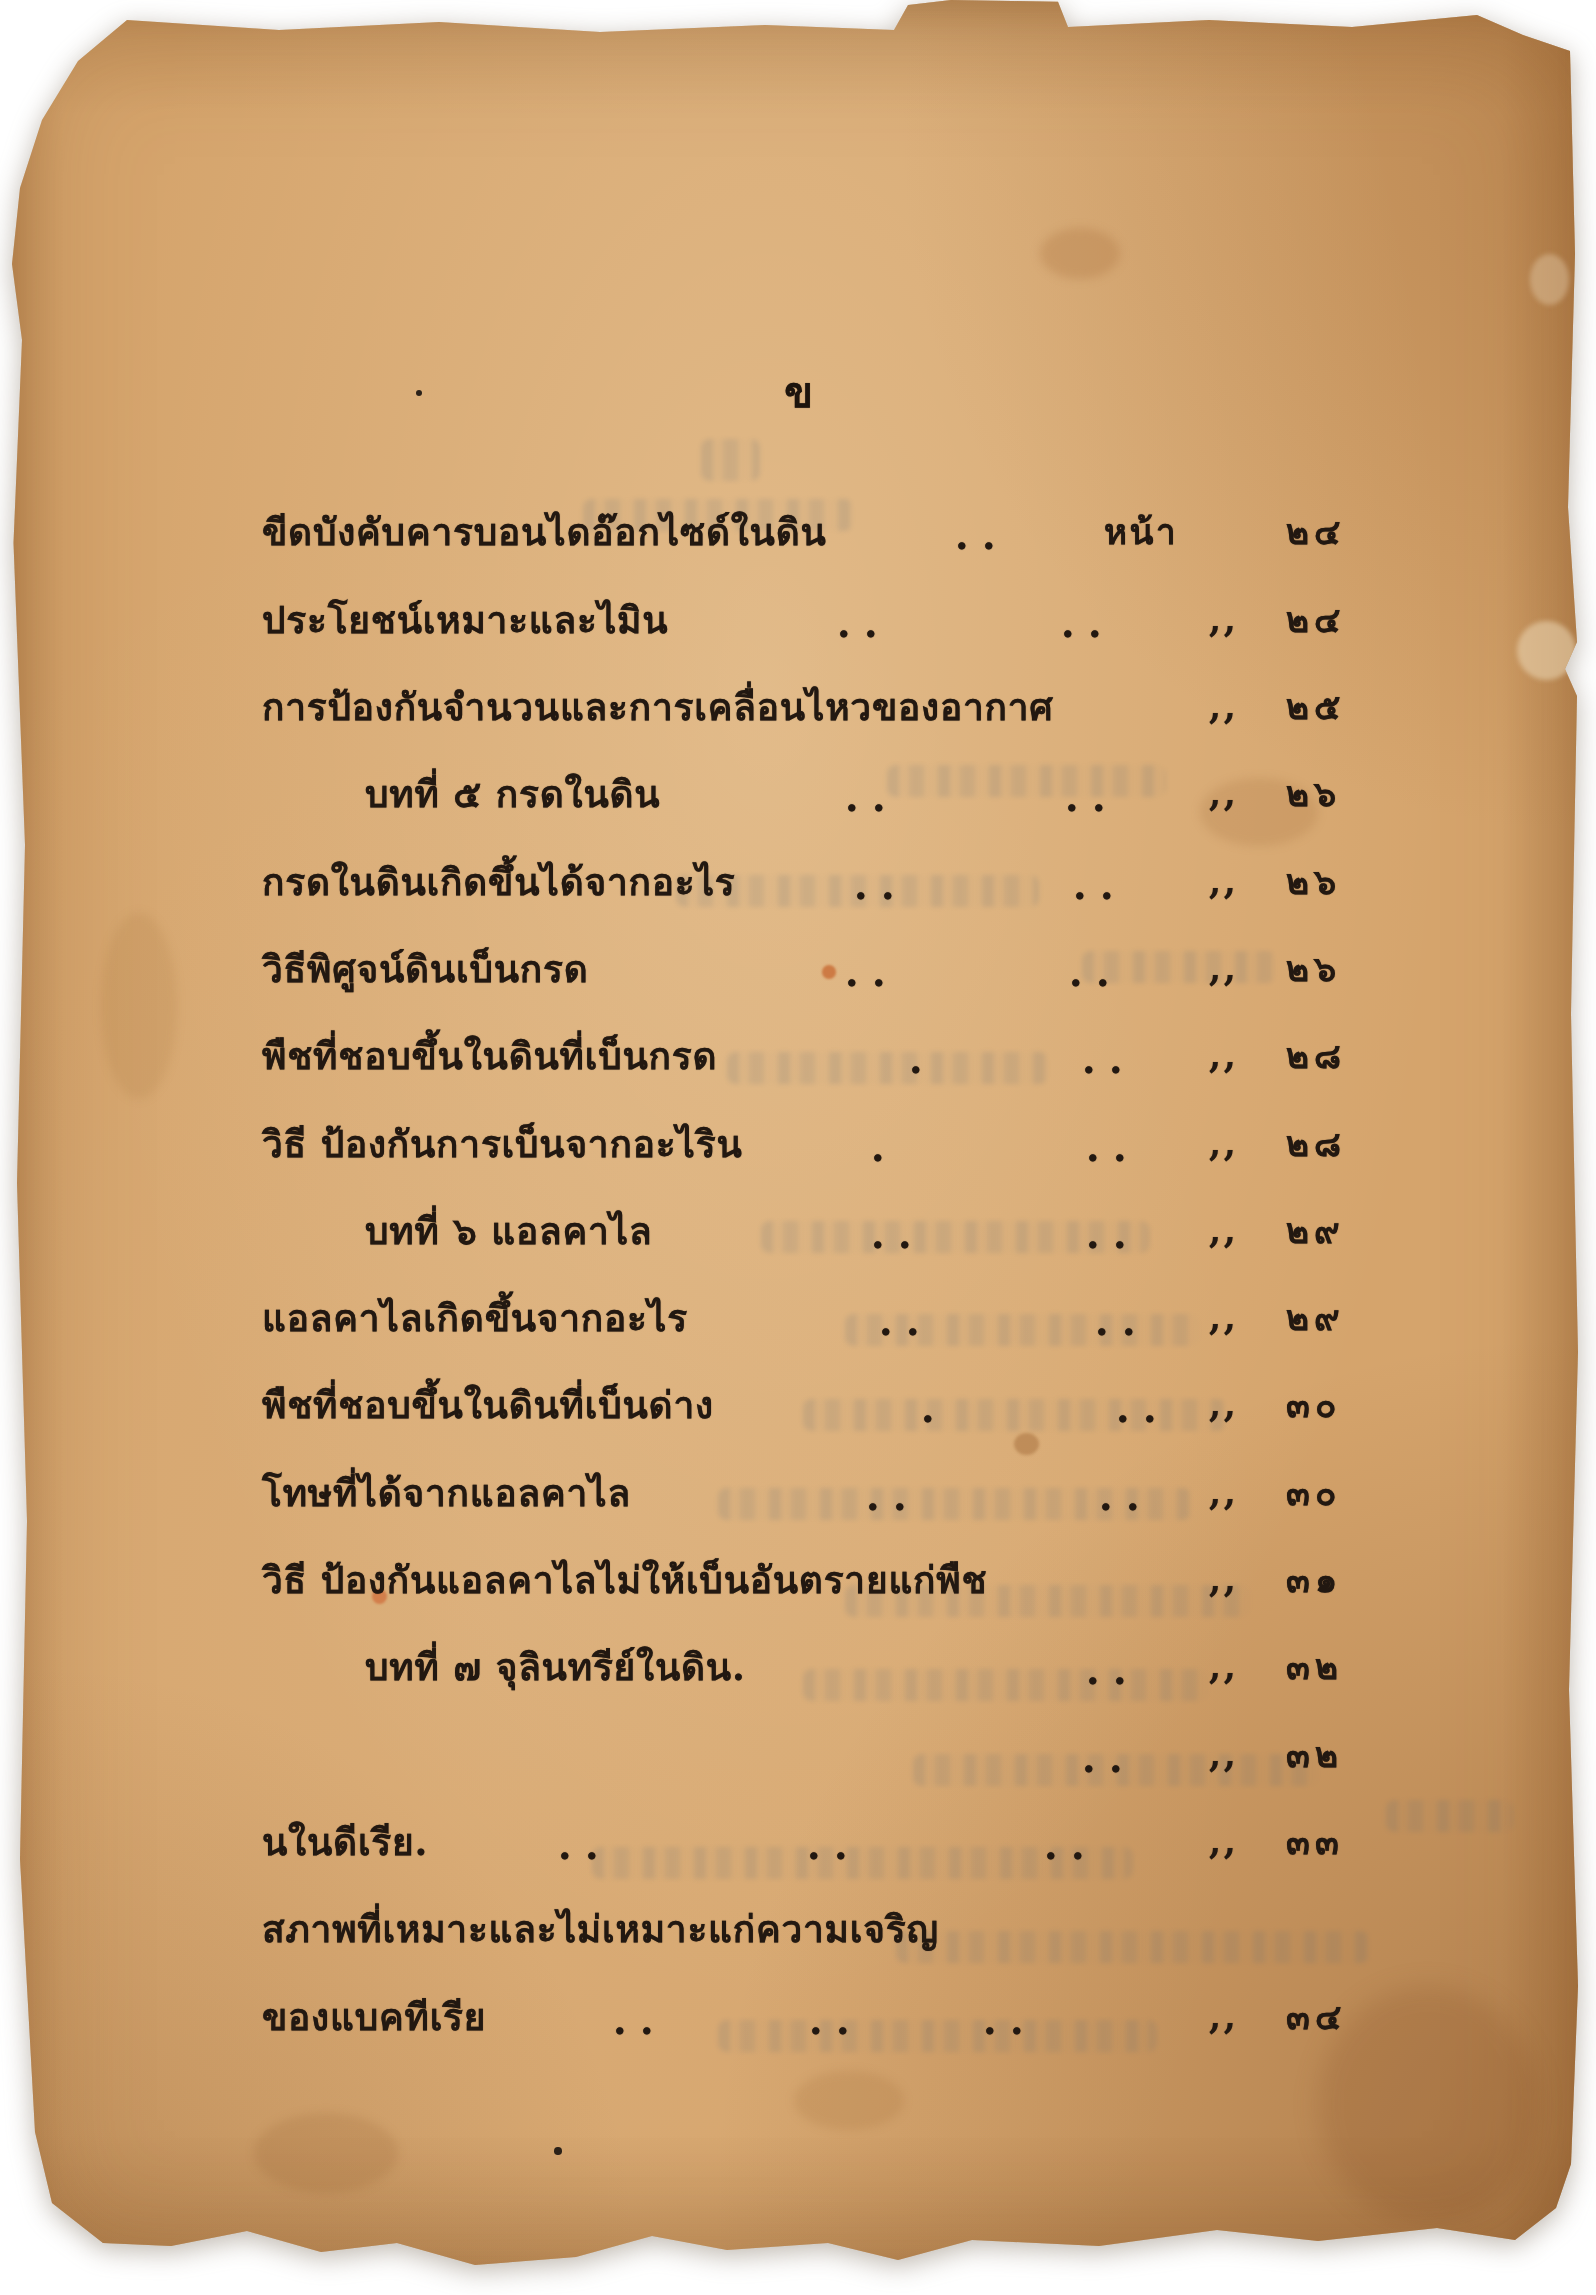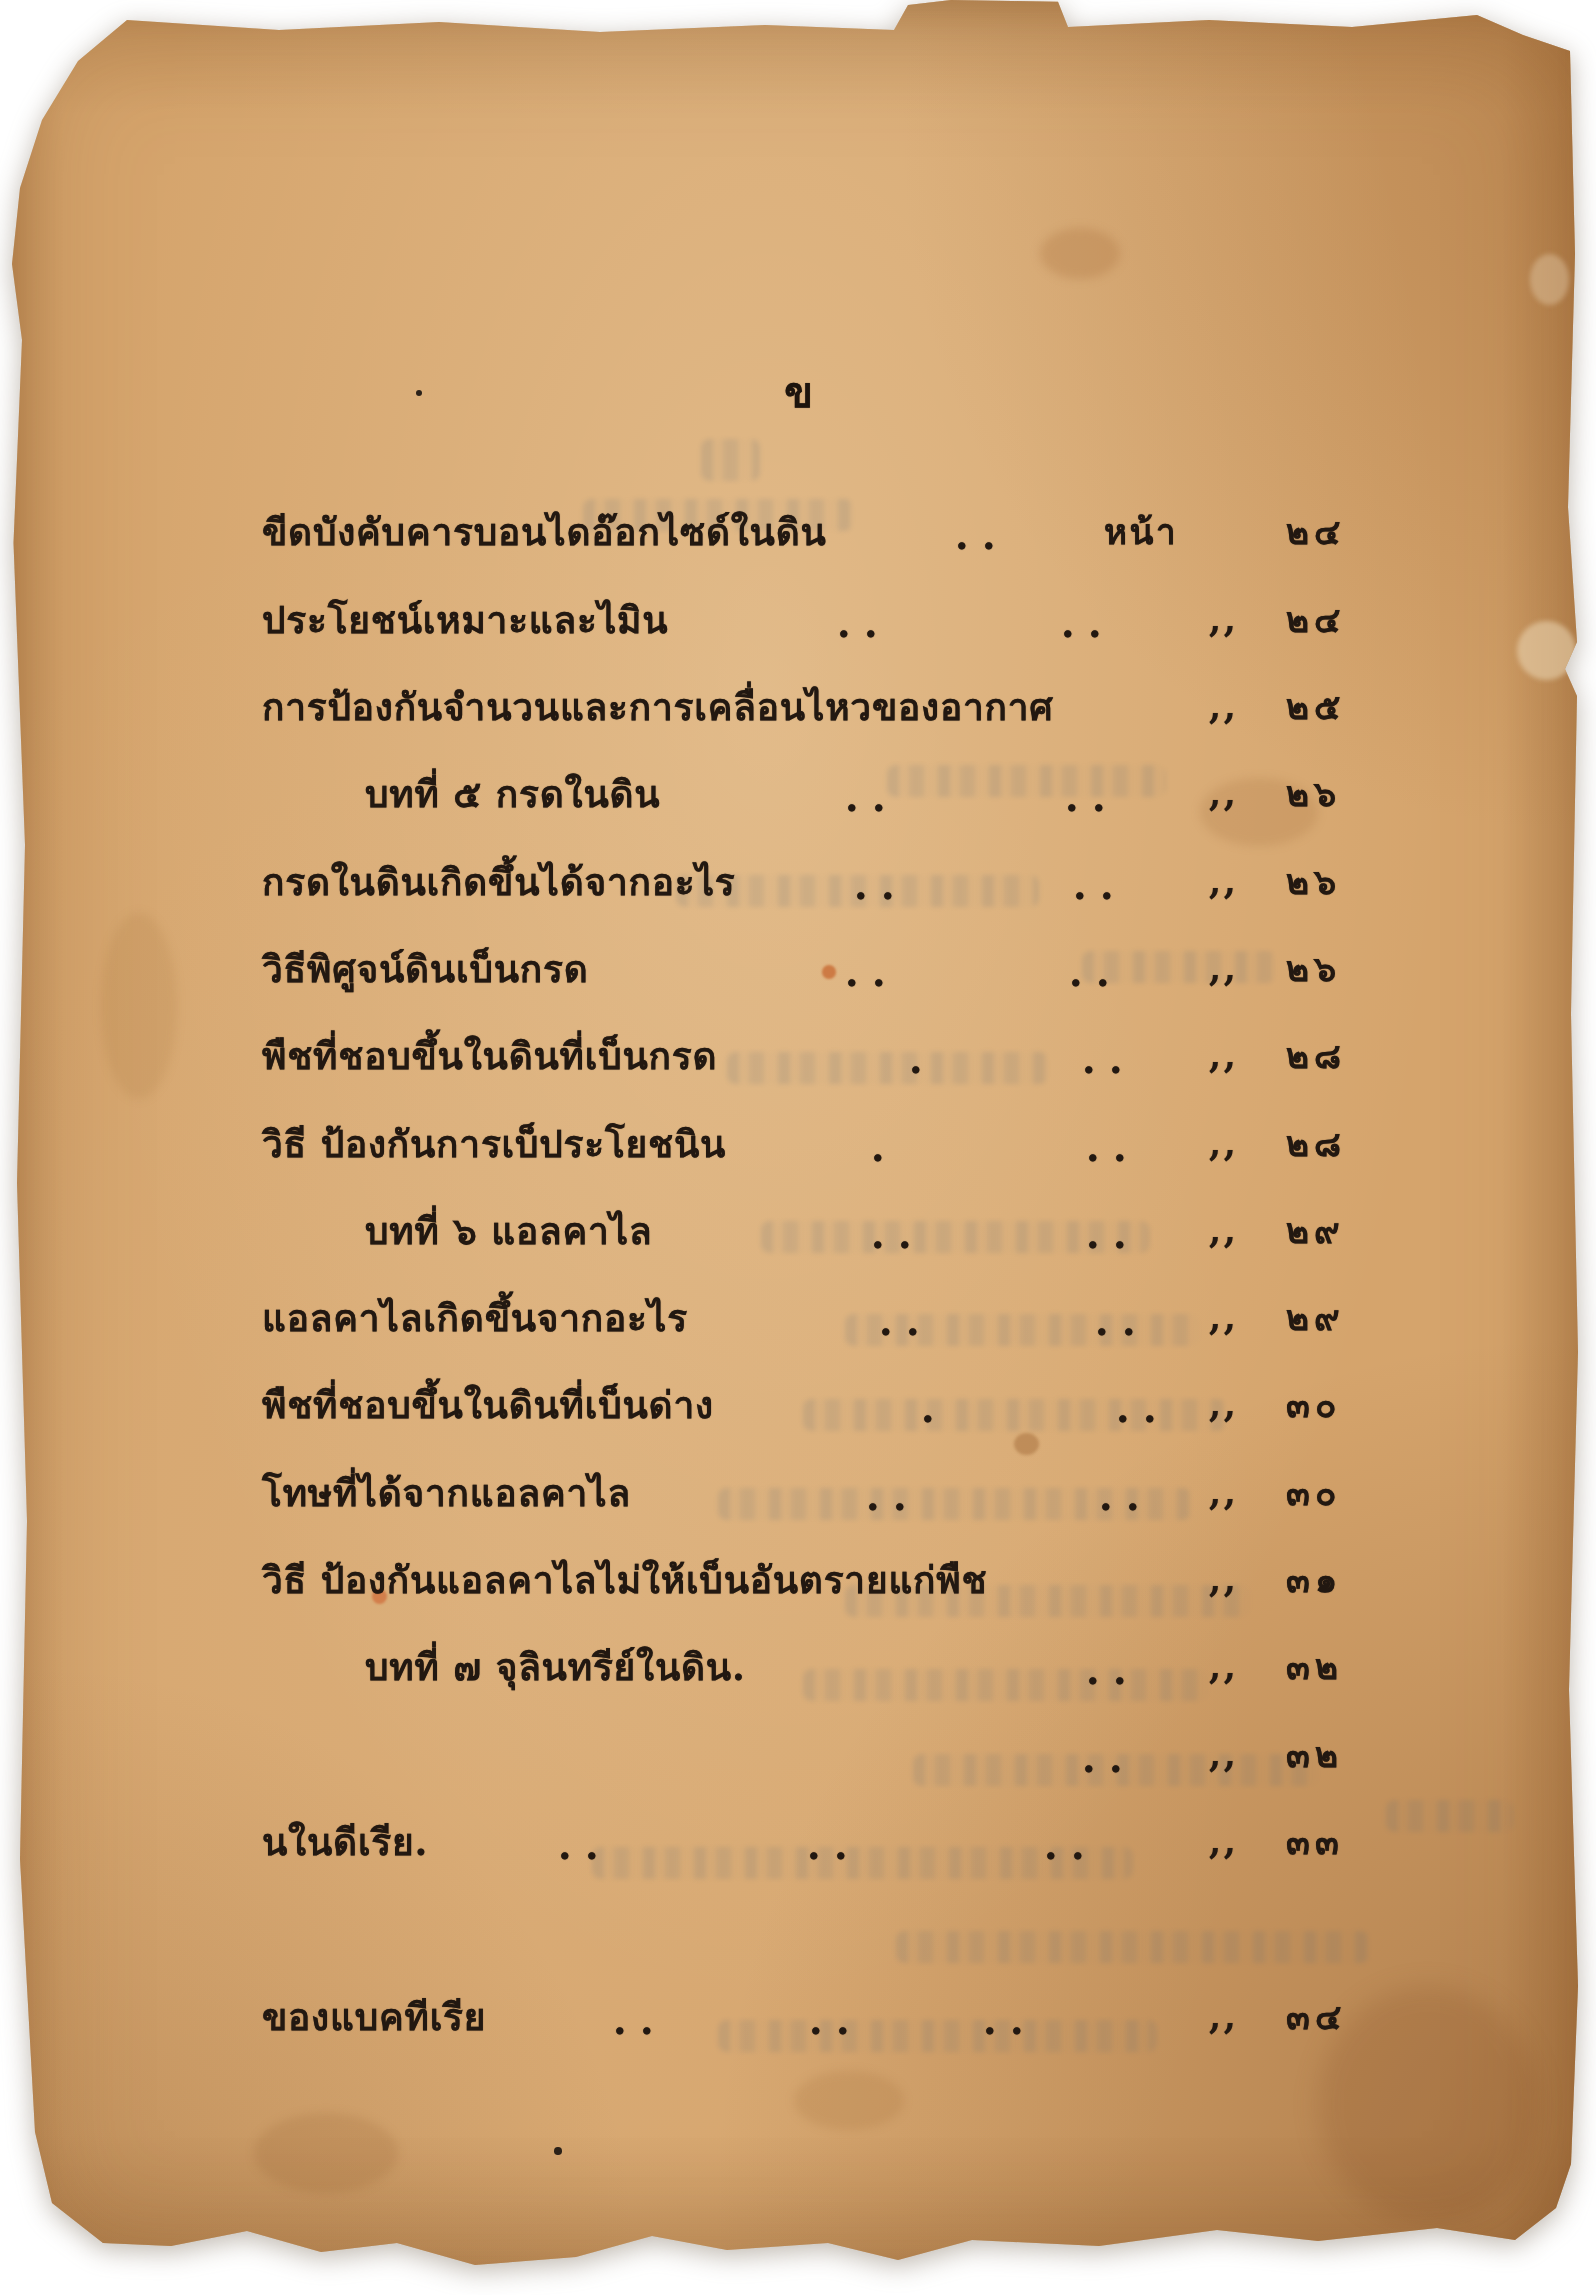--- a/index.html
+++ b/index.html
@@ -144,21 +144,21 @@
           <span class="pagenum">๒๖</span>
         </div>
         <div class="toc-row" style="top: 1018px;">
           <span class="title">พืชที่ชอบขึ้นในดินที่เบ็นกรด</span>
           <span class="dots" style="left: 909px;">.</span>
           <span class="dots" style="left: 1082px;">..</span>
           <span class="ref" style="left: 1209px;">,,</span>
           <span class="pagenum">๒๘</span>
         </div>
         <div class="toc-row" style="top: 1106px;">
-          <span class="title">วิธี ป้องกันการเบ็ประโยชนิน</span>
+          <span class="title">วิธี ป้องกันการเบ็นจากอะไริน</span>
           <span class="dots" style="left: 871px;">.</span>
           <span class="dots" style="left: 1086px;">..</span>
           <span class="ref" style="left: 1209px;">,,</span>
           <span class="pagenum">๒๘</span>
         </div>
         <div class="toc-row" style="top: 1193px;">
           <span class="title indent">บทที่ ๖ แอลคาไล</span>
           <span class="dots" style="left: 871px;">..</span>
           <span class="dots" style="left: 1086px;">..</span>
           <span class="ref" style="left: 1209px;">,,</span>
@@ -202,20 +202,23 @@
           <span class="pagenum">๓๒</span>
         </div>
         <div class="toc-row" style="top: 1804px;">
           <span class="title">นในดีเรีย.</span>
           <span class="dots" style="left: 558px;">..</span>
           <span class="dots" style="left: 807px;">..</span>
           <span class="dots" style="left: 1044px;">..</span>
           <span class="ref" style="left: 1209px;">,,</span>
           <span class="pagenum">๓๓</span>
         </div>
+        <div class="toc-row" style="top: 1891px;">
+          <span class="title">สภาพที่เหมาะและไม่เหมาะแก่ความเจริญ</span>
+        </div>
         <div class="toc-row" style="top: 1979px;">
           <span class="title">ของแบคทีเรีย</span>
           <span class="dots" style="left: 613px;">..</span>
           <span class="dots" style="left: 809px;">..</span>
           <span class="dots" style="left: 983px;">..</span>
           <span class="ref" style="left: 1209px;">,,</span>
           <span class="pagenum">๓๔</span>
         </div>
       </div>
 

